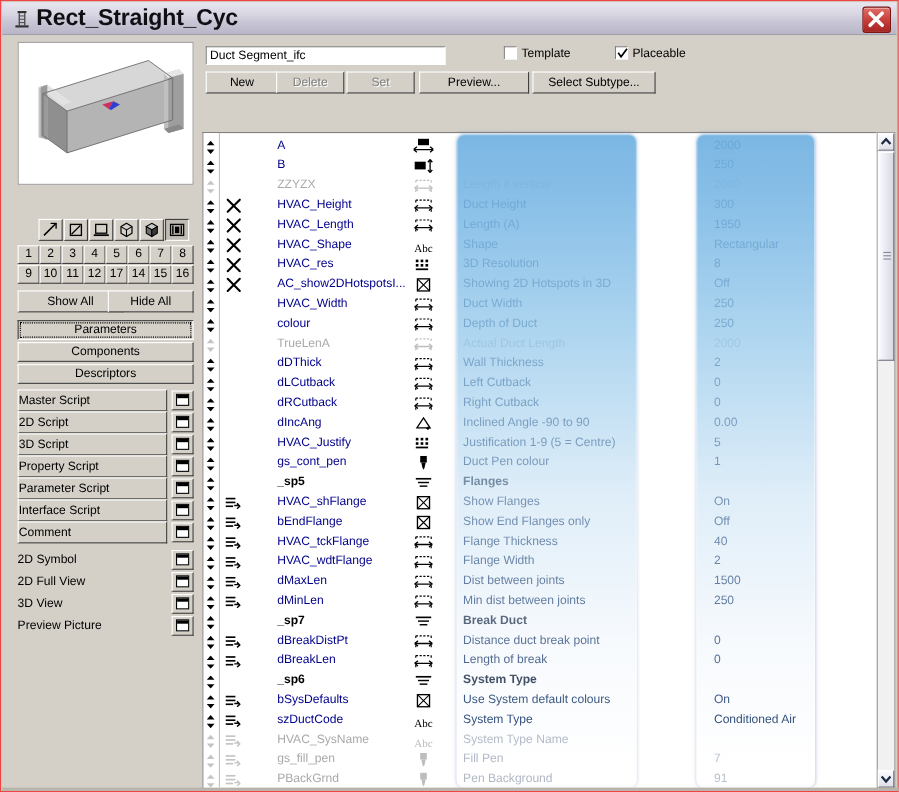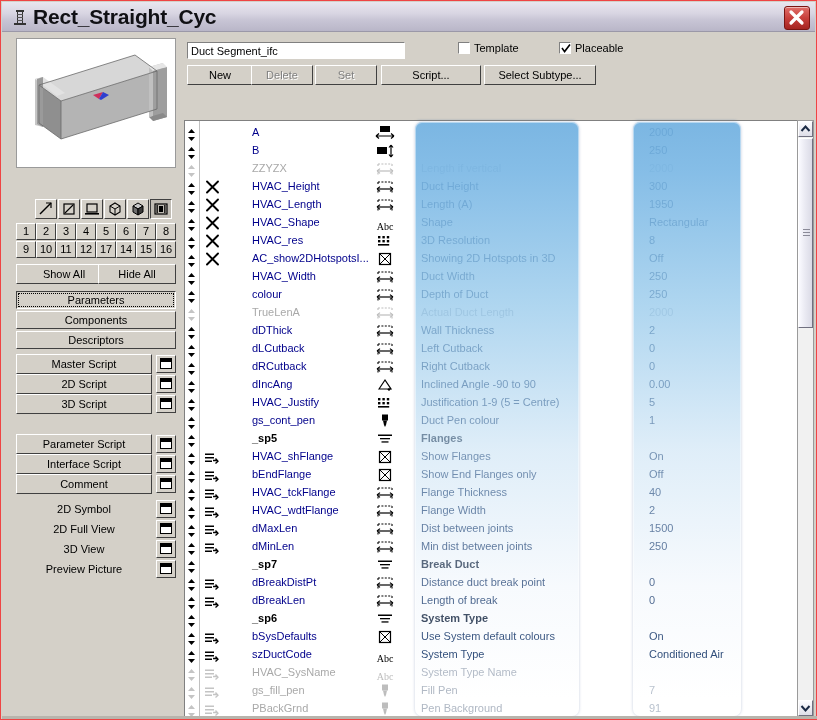--- a/index.html
+++ b/index.html
@@ -102,21 +102,21 @@
   .tabbtn.sel .focusring{
     position:absolute;left:1px;top:1px;right:1px;bottom:1px;
     border:1px dotted #000;box-sizing:border-box;
   }
 
   .scriptrow{position:absolute;left:14px;width:160px;height:20px;}
   .scriptbtn{
     position:absolute;left:0;top:0;width:136px;height:20px;line-height:18px;
     background:#d4d0c8;
     border:1px solid;border-color:#fff #404040 #404040 #fff;
-    box-sizing:border-box;font-size:11px;text-align:center;cursor:pointer;
+    box-sizing:border-box;font-size:11px;text-align:left;cursor:pointer;
   }
   .scriptbtn.plain{
     border:none;background:transparent;line-height:20px;
   }
   .winicon{
     position:absolute;left:140px;top:1px;width:20px;height:18px;
     background:#d4d0c8;
     border:1px solid;border-color:#fff #404040 #404040 #fff;
     box-sizing:border-box;cursor:pointer;
   }
@@ -392,20 +392,26 @@
       <div class="winicon">
           <i></i>
         </div>
     </div>
     <div class="scriptrow" style="top:362px">
       <div class="scriptbtn">3D Script</div>
       <div class="winicon">
           <i></i>
         </div>
     </div>
+    <div class="scriptrow" style="top:382px">
+      <div class="scriptbtn">Property Script</div>
+      <div class="winicon">
+          <i></i>
+        </div>
+    </div>
     <div class="scriptrow" style="top:402px">
       <div class="scriptbtn">Parameter Script</div>
       <div class="winicon">
           <i></i>
         </div>
     </div>
     <div class="scriptrow" style="top:422px">
       <div class="scriptbtn">Interface Script</div>
       <div class="winicon">
           <i></i>
@@ -452,21 +458,21 @@
       <span class="box">
         <svg width="10" height="11" viewBox="0 0 10 11">
           <path d="M1 5 L3.6 8.6 L9 1.4" fill="none" stroke="#000" stroke-width="1.6"></path>
         </svg>
       </span><span>Placeable</span>
     </div>
 
     <div class="toolbtn" style="left:185px;width:66px">New</div>
     <div class="toolbtn disabled" style="left:249px;width:62px">Delete</div>
     <div class="toolbtn disabled" style="left:313px;width:62px">Set</div>
-    <div class="toolbtn" style="left:379px;width:100px">Script...</div>
+    <div class="toolbtn" style="left:379px;width:100px">Preview...</div>
     <div class="toolbtn" style="left:482px;width:112px">Select Subtype...</div>
 
     <div class="colhdr" style="left:249px;top:90px">Variable</div>
     <div class="colhdr" style="left:366px;top:90px">Type</div>
     <div class="hdr-chip" style="left:412px;width:164px">Name</div>
     <div class="hdr-chip" style="left:630px;width:108px">Value</div>
     <div class="hdrline"></div>
 
     <div class="listarea">
       <div class="listinner" id="rows-host">

